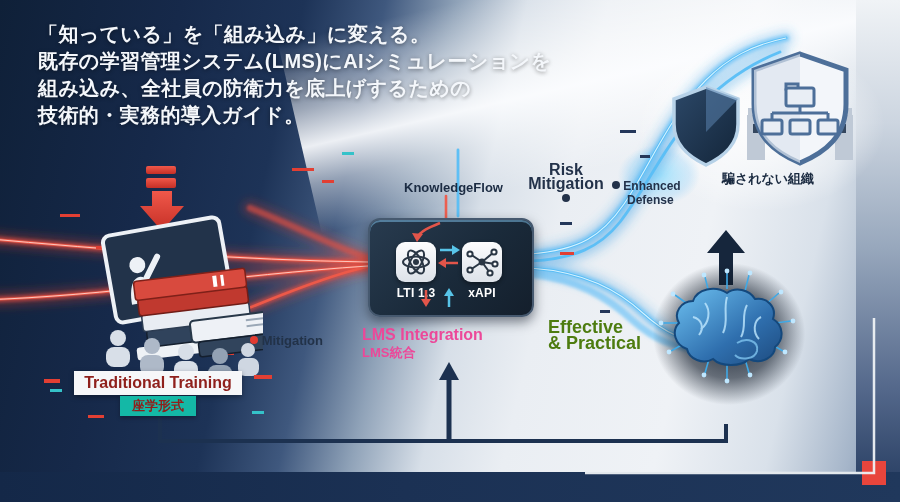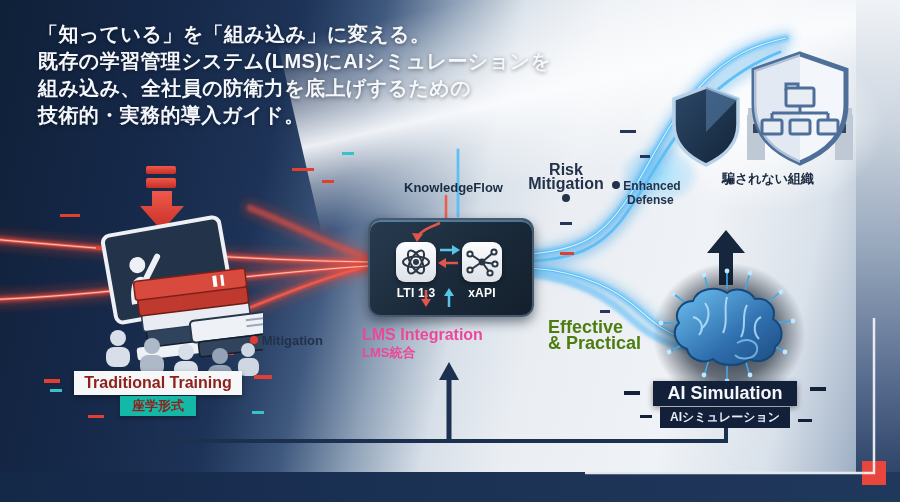--- a/index.html
+++ b/index.html
@@ -428,22 +428,14 @@
   <div class="abs banner banner-trad z8">
     <span class="en">Traditional Training</span><br>
     <span class="ja">座学形式</span>
     <div class="gdash gd-red" style="left:-14px;top:8px;width:16px"></div>
     <div class="gdash gd-teal" style="left:-8px;top:18px;width:12px;height:3px"></div>
     <div class="gdash gd-red" style="right:-14px;top:4px;width:18px"></div>
     <div class="gdash gd-teal" style="right:-6px;top:40px;width:12px;height:3px"></div>
     <div class="gdash gd-red" style="left:30px;top:44px;width:16px;height:3px"></div>
   </div>
 
-  <div class="abs banner banner-ai z8">
-    <span class="en">AI Simulation</span><br>
-    <span class="ja">AIシミュレーション</span>
-    <div class="gdash gd-navy" style="left:-12px;top:10px;width:16px"></div>
-    <div class="gdash gd-navy" style="right:-12px;top:6px;width:16px"></div>
-    <div class="gdash gd-navy" style="left:4px;top:34px;width:12px;height:3px"></div>
-    <div class="gdash gd-navy" style="right:2px;top:38px;width:14px;height:3px"></div>
-  </div>
 
 </div>
 
 </body></html>

